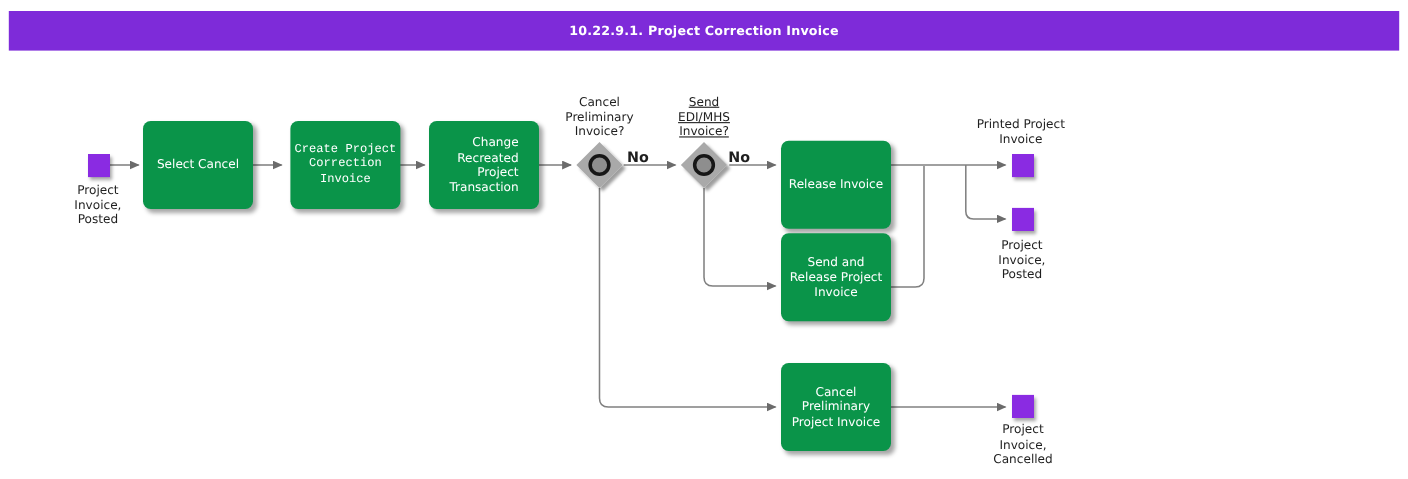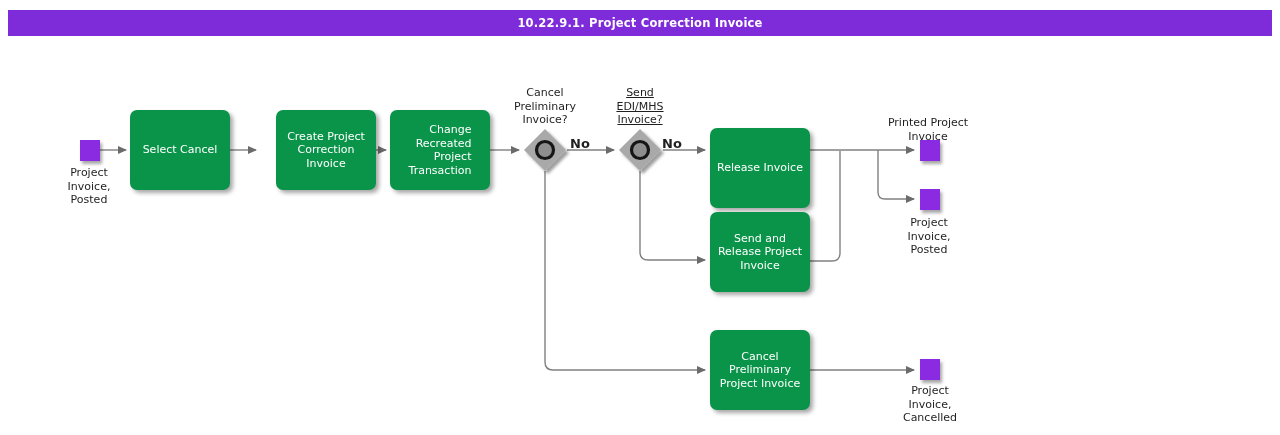--- a/index.html
+++ b/index.html
@@ -6,21 +6,21 @@
   html,body { background: #ffffff; }
   body {
     width: 1280px; height: 435px;
     font-family: "DejaVu Sans", "Liberation Sans", sans-serif;
     position: relative; overflow: hidden;
     color: #1a1a1a;
   }
   .canvas { position: absolute; left: 0; top: 0; width: 1280px; height: 435px; }
 
   .title-bar {
-    position: absolute; left: 8px; top: 10px; width: 1264px; height: 26px;
+    position: absolute; left: 8px; top: 10px; width: 1264px; height: 36px;
     background: #7e2bd9;
     color: #ffffff; font-size: 11.5px; font-weight: bold;
     display: flex; align-items: center; justify-content: center;
     letter-spacing: 0.2px;
   }
 
   svg.connectors { position: absolute; left: 0; top: 0; }
 
   .task {
     position: absolute; width: 100px; height: 80px;
@@ -90,21 +90,21 @@
       <circle cx="640" cy="150" r="8.5" fill="#8e8e8e" stroke="#161616" stroke-width="3.2"></circle>
     </g>
   </svg>
 
   <div class="event-square" style="left:80px; top:140px;"></div>
   <div class="event-square" style="left:920px; top:140px;"></div>
   <div class="event-square" style="left:920px; top:189px;"></div>
   <div class="event-square" style="left:920px; top:359px;"></div>
 
   <div class="task" style="left:130px; top:110px;">Select Cancel</div>
-  <div class="task" style="left:276px; top:110px;">Create Project
+  <div class="task" style="left:264px; top:110px;font-family:Liberation Mono, monospace;">Create Project
 Correction
 Invoice</div>
   <div class="task" style="left:390px; top:110px;text-align:right;">Change
 Recreated
 Project
 Transaction</div>
   <div class="task" style="left:710px; top:128px;">Release Invoice</div>
   <div class="task" style="left:710px; top:212px;">Send and
 Release Project
 Invoice</div>
@@ -116,21 +116,21 @@
 Invoice,
 Posted</div>
   <div class="flow-label" style="left:495px; top:86px; width:100px;">Cancel
 Preliminary
 Invoice?</div>
   <div class="flow-label" style="left:590px; top:86px; width:100px;text-decoration:underline;">Send
 EDI/MHS
 Invoice?</div>
   <div class="branch-label" style="left:570px; top:136px;">No</div>
   <div class="branch-label" style="left:662px; top:136px;">No</div>
-  <div class="flow-label" style="left:868px; top:116px; width:120px;">Printed Project
+  <div class="flow-label" style="left:868px; top:106px; width:120px;">Printed Project
 Invoice</div>
   <div class="flow-label" style="left:884px; top:216px; width:90px;">Project
 Invoice,
 Posted</div>
   <div class="flow-label" style="left:885px; top:384px; width:90px;">Project
 Invoice,
 Cancelled</div>
 
 </div>
 

